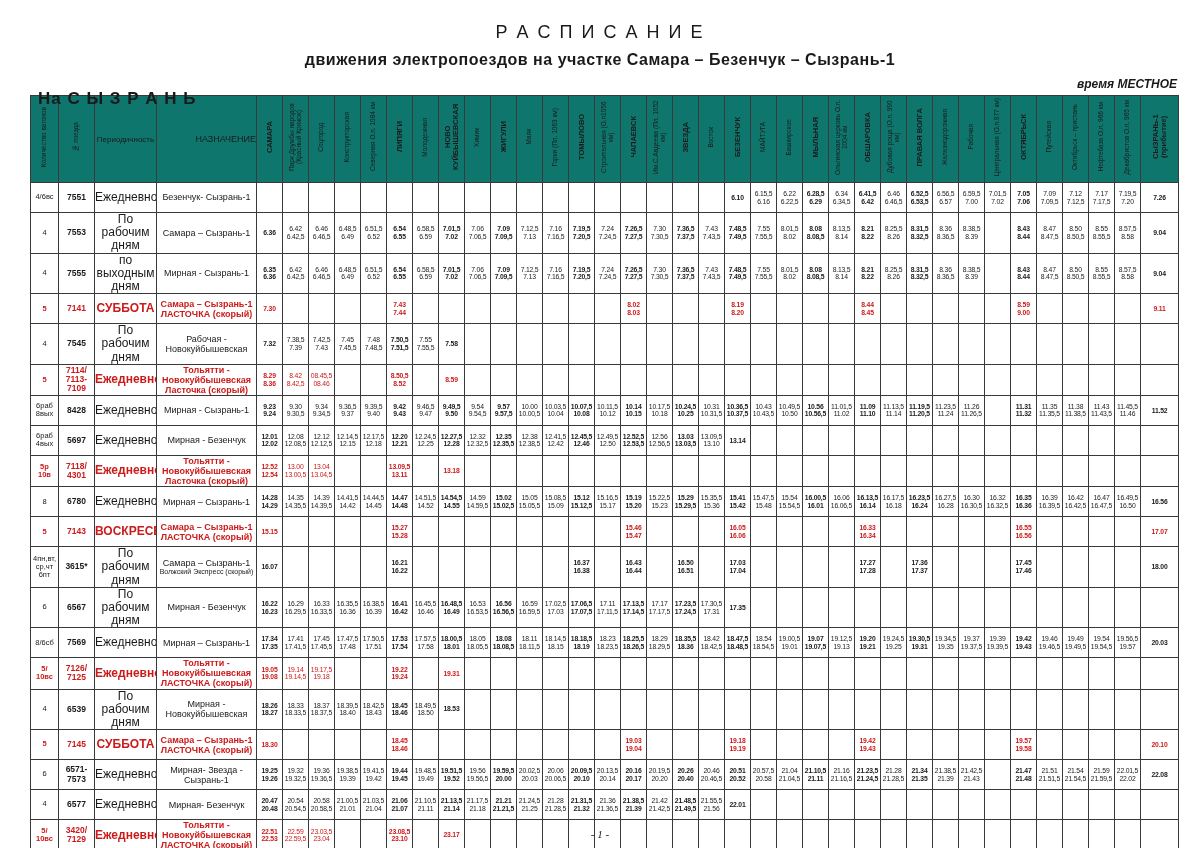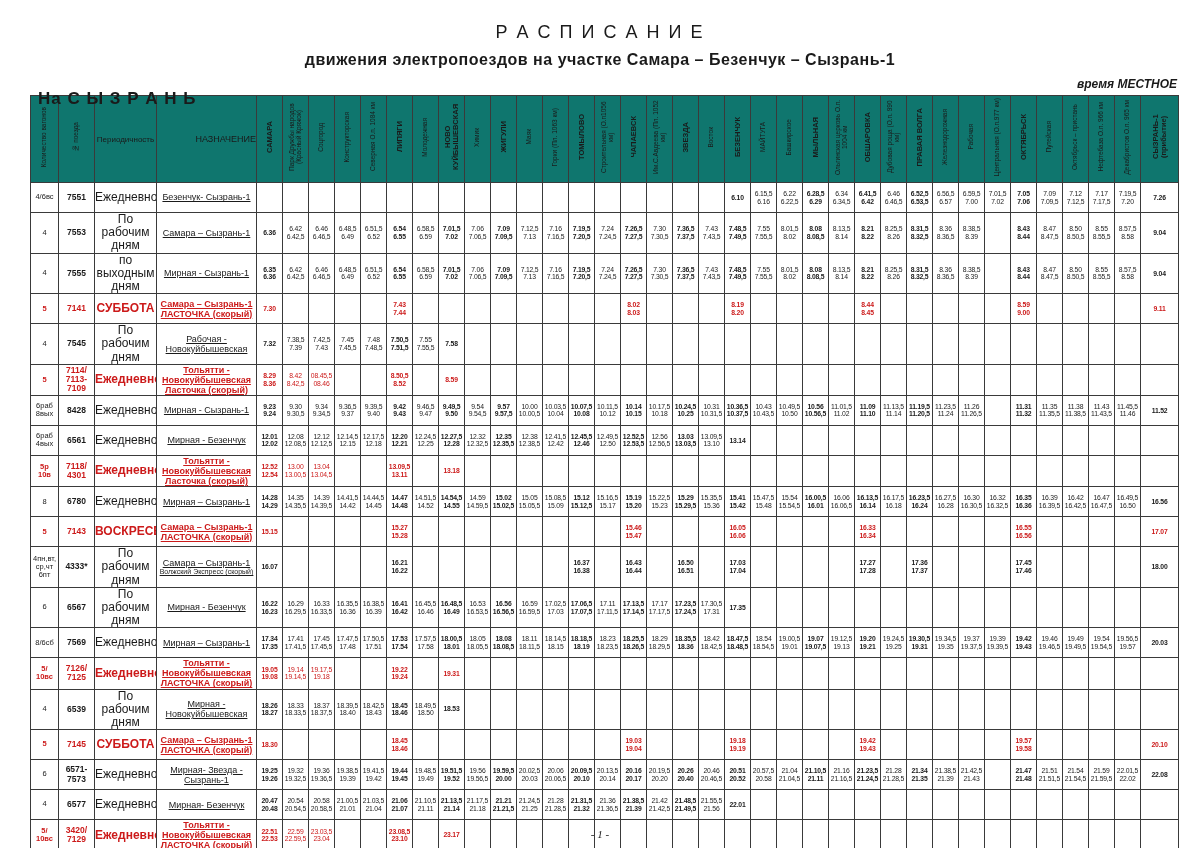--- a/index.html
+++ b/index.html
@@ -25,21 +25,21 @@
     writing-mode:vertical-rl; transform:rotate(180deg);
     font-size:6.5px; line-height:1.05; max-height:82px; margin:0 auto;
     white-space:normal; display:inline-block;
   }
   th.b .vtext { font-weight:bold; font-size:7.5px; }
   th.hz { font-size:8px; }
   th.hz.big { font-size:9px;text-align:right; }
   td.wag  { font-size:7.5px; white-space:pre-line; line-height:1.1; }
   td.trn  { font-size:8.5px; font-weight:bold; white-space:pre-line; line-height:1.1; }
   td.per  { font-size:12px; white-space:pre-line; line-height:1.1; }
-  td.dst  { font-size:9px; white-space:pre-line; line-height:1.12;text-decoration:underline; }
+  td.dst  { font-size:9px; white-space:pre-line; line-height:1.12; }
   td.time { font-size:6.8px; line-height:1.12; white-space:pre-line; letter-spacing:-0.2px; }
   td.time.b { font-weight:bold; }
   tr.rowstd td { height:30px; }
   tr.red td { color:#cc1a1a; }
   tr.red td.dst, tr.red td.trn, tr.red td.wag, tr.red td.per { font-weight:bold; }
   td .sub { display:block; font-size:7px; font-weight:normal; }
   .footer { position:absolute; bottom:8px; left:0; width:100%; text-align:center;
             font-size:11px; font-style:italic; font-family:"Liberation Serif",serif; }
 </style>
 </head>
@@ -562,21 +562,21 @@
 11.38,5</td>
         <td class="time">11.43
 11.43,5</td>
         <td class="time">11.45,5
 11.46</td>
         <td class="time b">11.52</td>
       </tr>
       <tr class="rowstd">
         <td class="wag">6раб
 4вых</td>
-        <td class="trn">6561</td>
+        <td class="trn">5697</td>
         <td class="per">Ежедневно</td>
         <td class="dst">Мирная - Безенчук</td>
         <td class="time b">12.01
 12.02</td>
         <td class="time">12.08
 12.08,5</td>
         <td class="time">12.12
 12.12,5</td>
         <td class="time">12.14,5
 12.15</td>
@@ -794,21 +794,21 @@
         <td class="time"></td>
         <td class="time"></td>
         <td class="time"></td>
         <td class="time"></td>
         <td class="time b">17.07</td>
       </tr>
       <tr class="rowstd">
         <td class="wag">4пн,вт,
 ср,чт
 6пт</td>
-        <td class="trn">4333*</td>
+        <td class="trn">3615*</td>
         <td class="per">По рабочим
 дням</td>
         <td class="dst">Самара – Сызрань-1<span class="sub">Волжский Экспресс (скорый)</span></td>
         <td class="time b">16.07</td>
         <td class="time"></td>
         <td class="time"></td>
         <td class="time"></td>
         <td class="time"></td>
         <td class="time b">16.21
 16.22</td>

